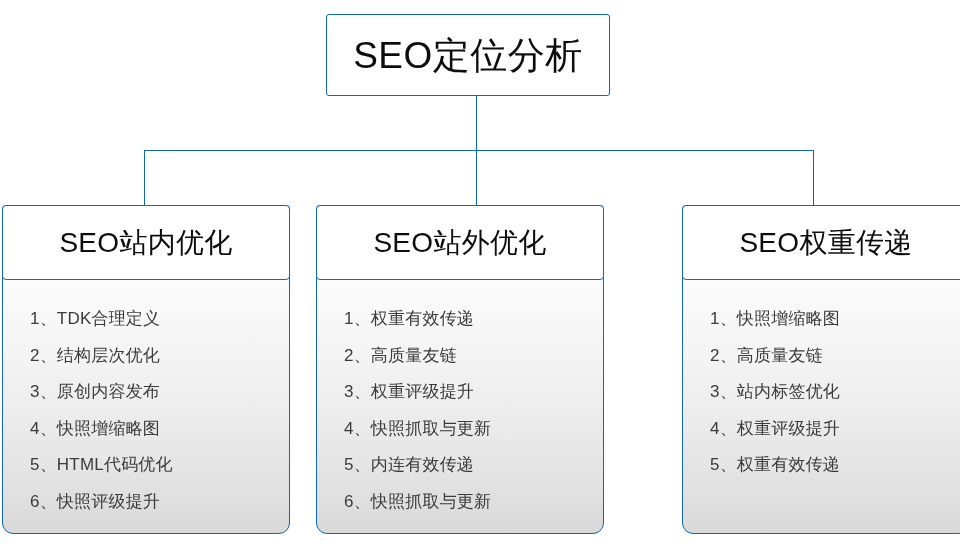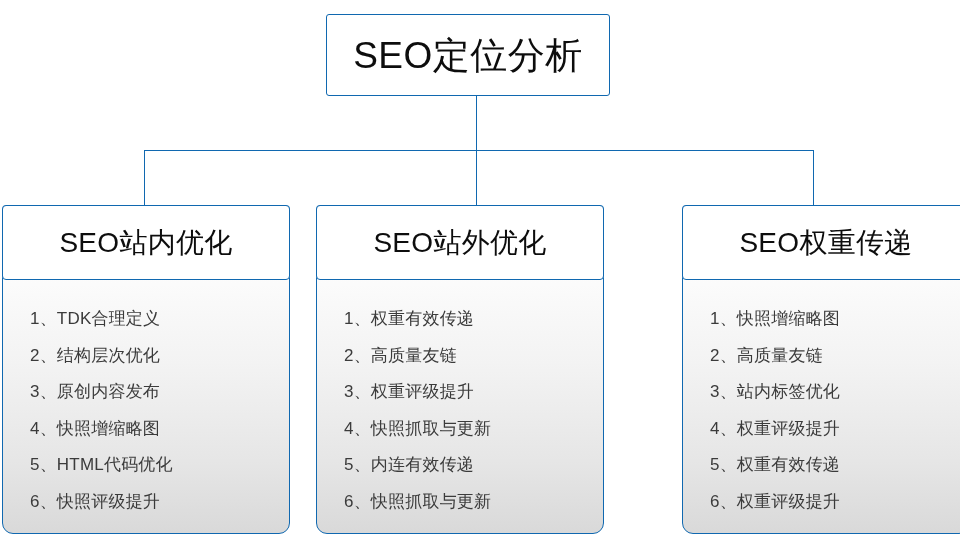--- a/index.html
+++ b/index.html
@@ -208,19 +208,16 @@
       </div>
       <div class="branch-item">
         <span class="item-index">3、</span><span class="item-text">站内标签优化</span>
       </div>
       <div class="branch-item">
         <span class="item-index">4、</span><span class="item-text">权重评级提升</span>
       </div>
       <div class="branch-item">
         <span class="item-index">5、</span><span class="item-text">权重有效传递</span>
       </div>
-      <div class="branch-item">
-        <span class="item-index">6、</span><span class="item-text">权重评级提升</span>
-      </div>
     </div>
   </div>
 
 </div>
 
 </body></html>

